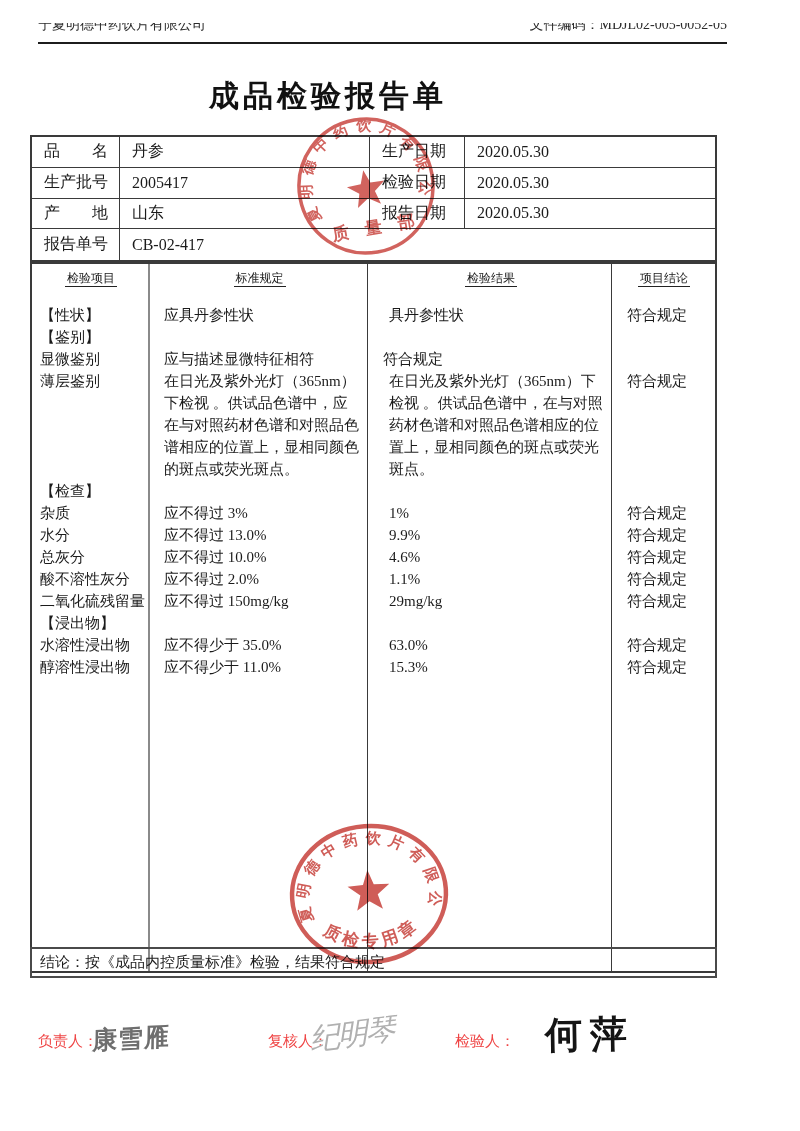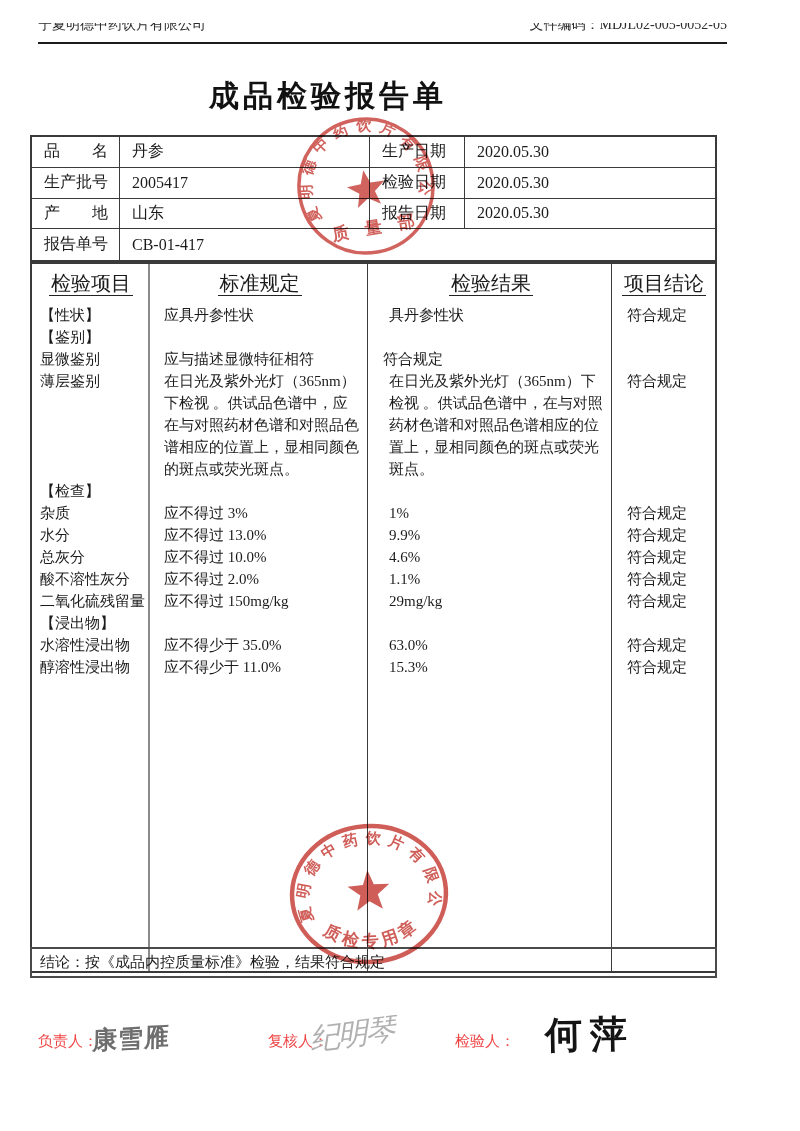--- a/index.html
+++ b/index.html
@@ -25,21 +25,21 @@
   .info-cell.lastrow{border-bottom:none;}
   .info-cell.span3{grid-column:2 / 5;}
   
   .main-table{position:absolute;left:30px;top:262px;width:687px;height:711px;
     border:2px solid #3a3a3a;box-sizing:border-box;}
   .vdiv{position:absolute;top:0;bottom:0;width:1px;background:#3a3a3a;}
   .vdiv.v1{left:116px;background:#8a8a8a;width:2px;}
   .vdiv.v2{left:335px;}
   .vdiv.v3{left:579px;}
   .mt-headrow{display:flex;height:40px;align-items:flex-start;padding-top:6px;box-sizing:border-box;}
-  .mt-head{font-size:20px;text-align:center;}
+  .mt-head{font-size:12px;text-align:center;}
   .mt-head span{border-bottom:1px solid #222;padding:0 2px 1px 2px;}
   .mt-row{display:flex;min-height:22px;font-size:15px;line-height:22px;}
   .mt-row.tall{min-height:110px;}
   .c1{width:118px;padding-left:8px;box-sizing:border-box;}
   .c2{width:219px;padding:0 10px 0 14px;box-sizing:border-box;}
   .c3{width:244px;padding:0 10px 0 20px;box-sizing:border-box;}
   .c4{flex:1;padding-left:14px;box-sizing:border-box;}
   .hc1{width:118px;} .hc2{width:219px;} .hc3{width:244px;} .hc4{flex:1;}
   
   .conclusion-box{position:absolute;left:30px;top:947px;width:687px;height:31px;
@@ -86,21 +86,21 @@
     <div class="info-cell">2005417</div>
     <div class="info-cell">检验日期</div>
     <div class="info-cell lastcol">2020.05.30</div>
 
     <div class="info-cell">产　　地</div>
     <div class="info-cell">山东</div>
     <div class="info-cell">报告日期</div>
     <div class="info-cell lastcol">2020.05.30</div>
 
     <div class="info-cell lastrow">报告单号</div>
-    <div class="info-cell lastrow lastcol span3">CB-01-417</div>
+    <div class="info-cell lastrow lastcol span3">CB-02-417</div>
   </div>
 
   <div class="main-table">
     <div class="vdiv v1"></div>
     <div class="vdiv v2"></div>
     <div class="vdiv v3"></div>
 
     <div class="mt-headrow">
       <div class="mt-head hc1"><span>检验项目</span></div>
       <div class="mt-head hc2"><span>标准规定</span></div>

